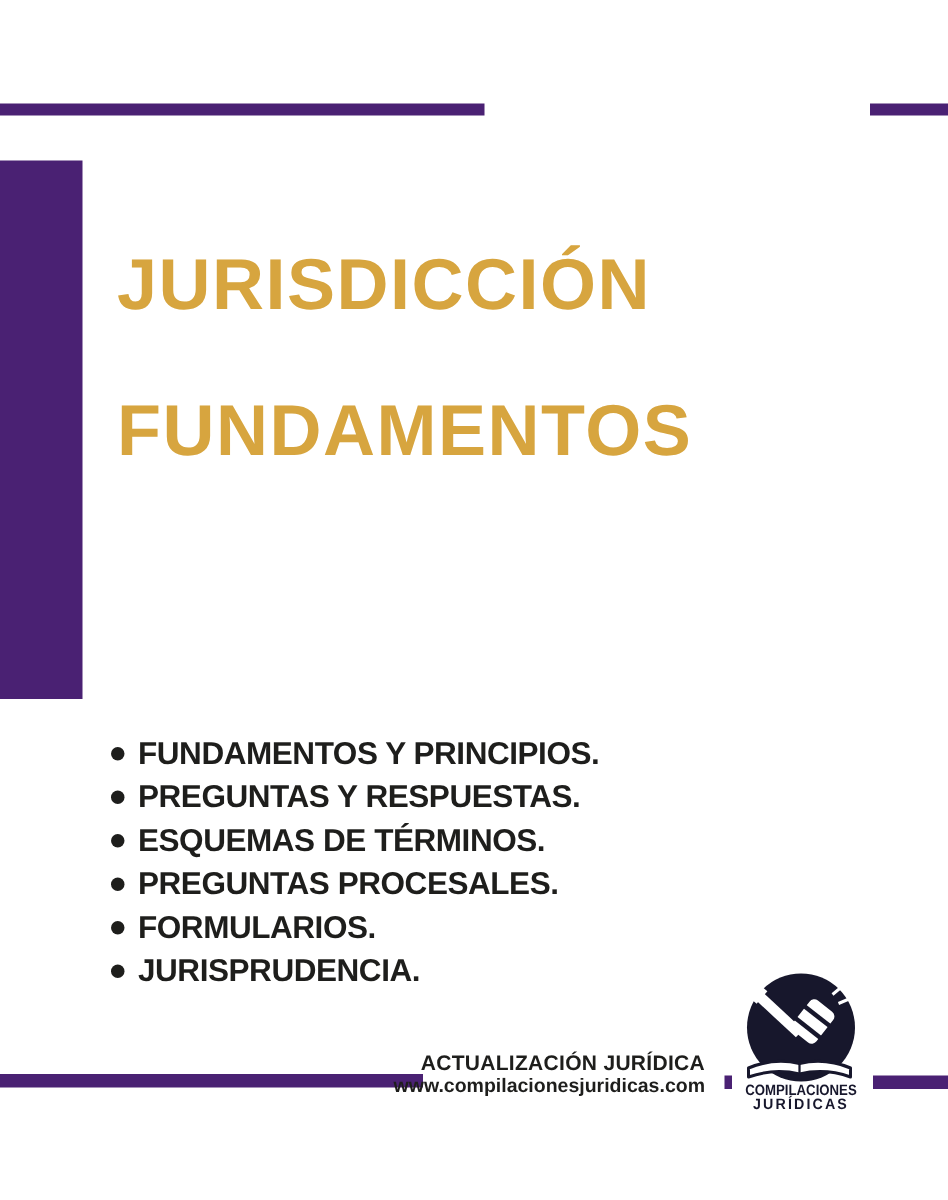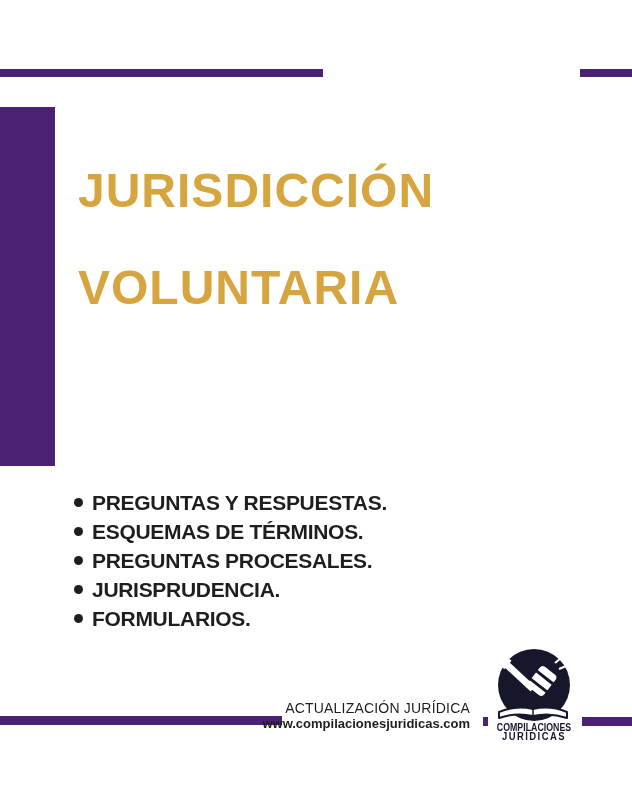--- a/index.html
+++ b/index.html
@@ -44,21 +44,21 @@
   .dot{
     width:9px;height:9px;border-radius:50%;
     background:var(--ink);
     margin-right:9px;flex:0 0 auto;
   }
 
   .footer-text{
     position:absolute;right:162px;top:700px;width:320px;
     text-align:right;color:var(--ink);
   }
-  .footer-series{font-size:14px;font-weight:normal;line-height:16px;letter-spacing:0.2px;white-space:nowrap;}
+  .footer-series{font-size:14px;font-weight:bold;line-height:16px;letter-spacing:0.2px;white-space:nowrap;}
   .footer-site{font-size:13px;font-weight:bold;line-height:16px;white-space:nowrap;}
 
   .publisher{
     position:absolute;left:484px;top:648px;width:100px;
     text-align:center;color:var(--navy);
   }
   .publisher svg{display:block;margin:0 auto;}
   .pub-name1{
     font-size:10px;font-weight:bold;line-height:9px;margin-top:1px;
     transform:scaleX(0.88);transform-origin:center;white-space:nowrap;
@@ -72,43 +72,47 @@
 <body>
 
 <div class="page">
 
   <div class="bar bar-top-left"></div>
   <div class="bar bar-top-right"></div>
   <div class="bar side-bar"></div>
 
   <div class="title">
     <div>JURISDICCIÓN</div>
-    <div>VOLUNTARIA</div>
+    <div>FUNDAMENTOS</div>
   </div>
 
   <ul class="topics">
+    <li>
+        <span class="dot"></span>
+        <span>FUNDAMENTOS Y PRINCIPIOS.</span>
+      </li>
     <li>
         <span class="dot"></span>
         <span>PREGUNTAS Y RESPUESTAS.</span>
       </li>
     <li>
         <span class="dot"></span>
         <span>ESQUEMAS DE TÉRMINOS.</span>
       </li>
     <li>
         <span class="dot"></span>
         <span>PREGUNTAS PROCESALES.</span>
       </li>
     <li>
         <span class="dot"></span>
-        <span>JURISPRUDENCIA.</span>
+        <span>FORMULARIOS.</span>
       </li>
     <li>
         <span class="dot"></span>
-        <span>FORMULARIOS.</span>
+        <span>JURISPRUDENCIA.</span>
       </li>
   </ul>
 
   <div class="bar bar-bottom-left"></div>
   <div class="bar bar-bottom-tick"></div>
   <div class="bar bar-bottom-right"></div>
 
   <div class="footer-text">
     <div class="footer-series">ACTUALIZACIÓN JURÍDICA</div>
     <div class="footer-site">www.compilacionesjuridicas.com</div>

